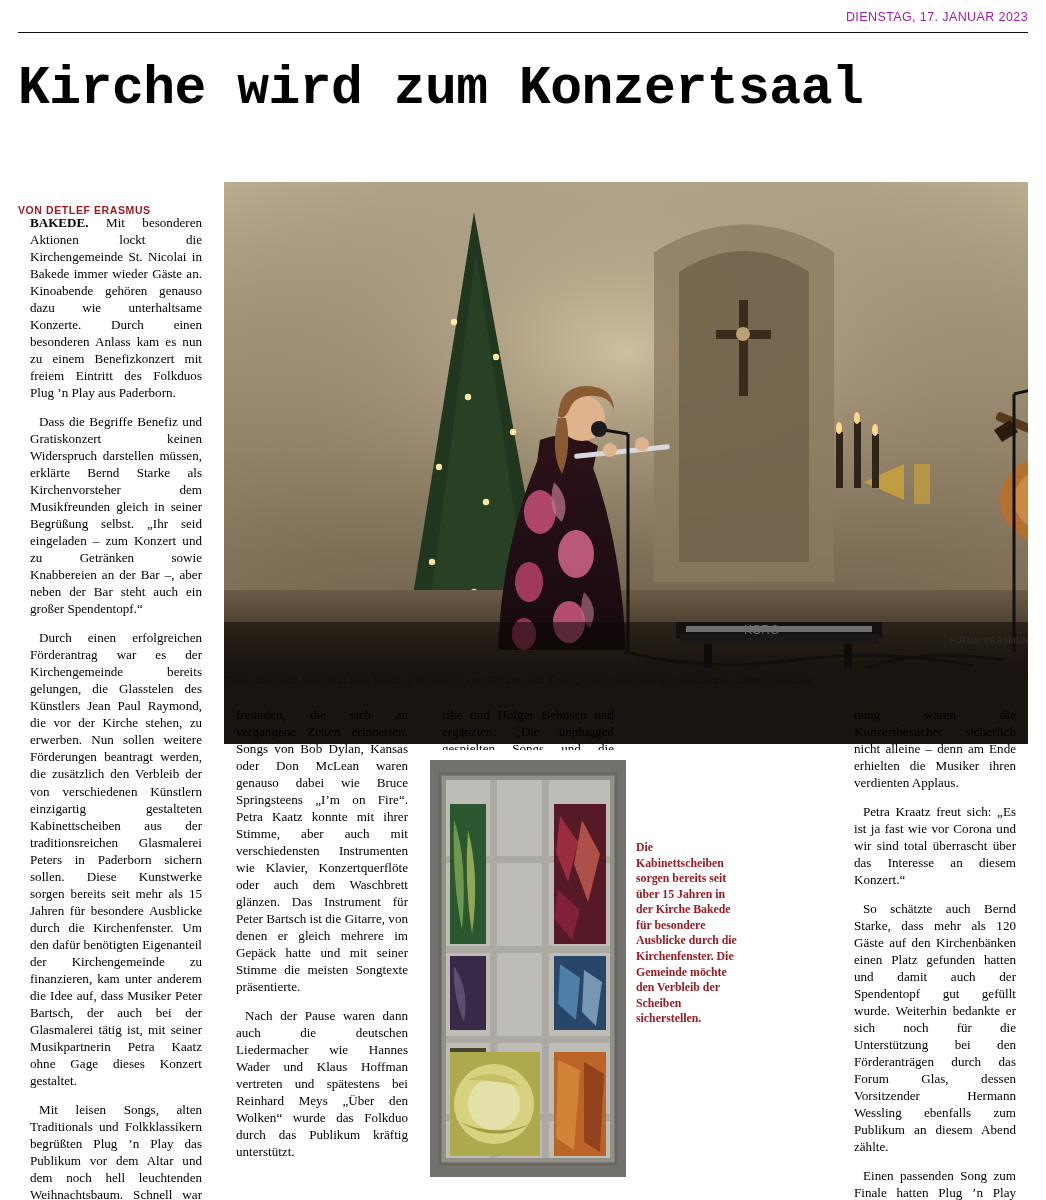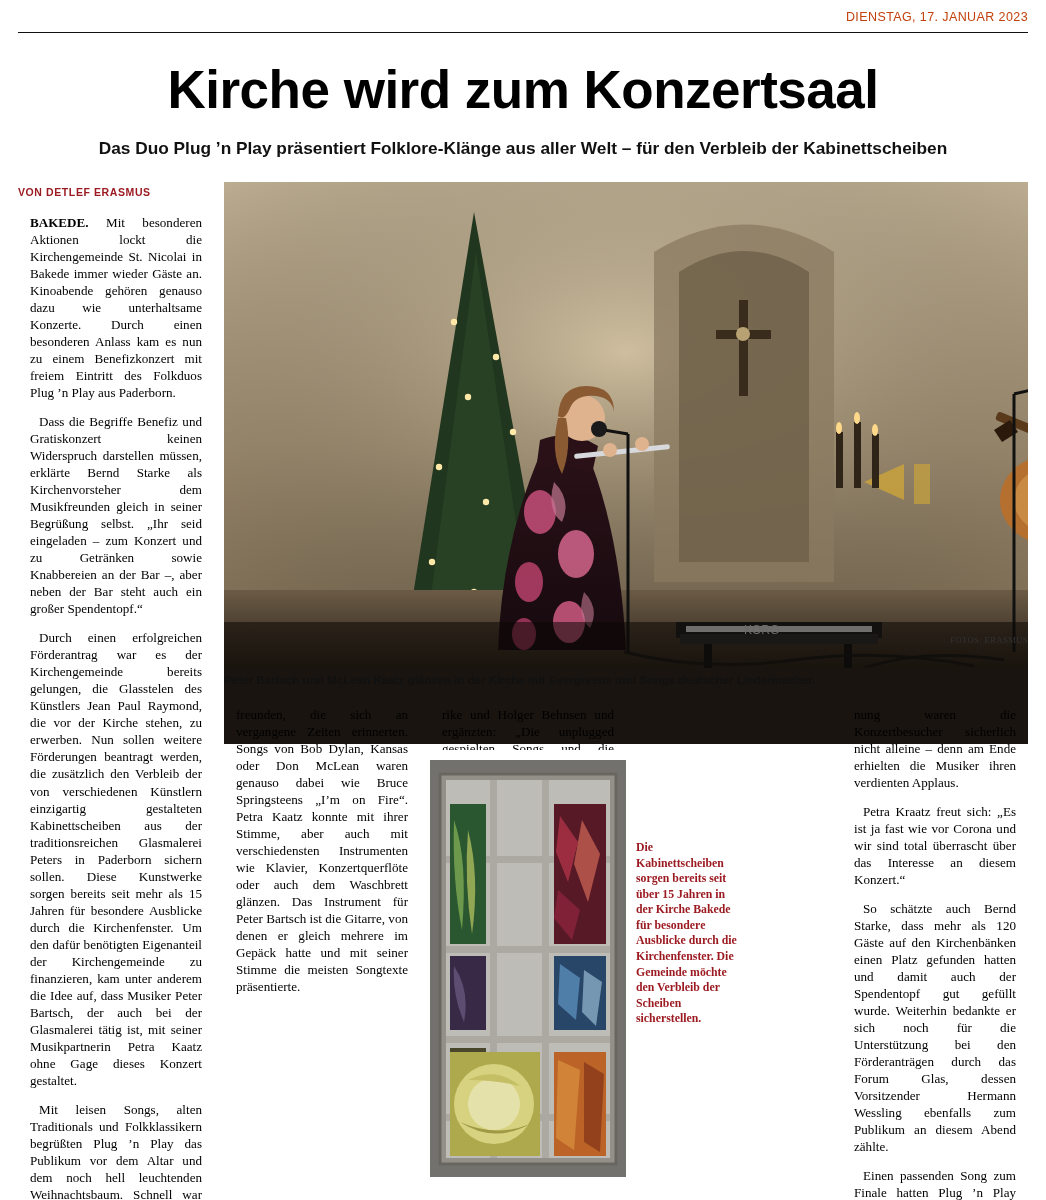--- a/index.html
+++ b/index.html
@@ -32,38 +32,38 @@
     height: 26px;
   }
   .masthead-date {
     position: absolute;
     right: 0;
     top: 0;
     font-family: "Liberation Sans", sans-serif;
     font-size: 12.5px;
     letter-spacing: 0.4px;
     font-weight: 400;
-    color: #c2410c;
+    color: #a21caf;
   }
   .masthead-rule {
     position: absolute;
     left: 0;
     right: 0;
     top: 22px;
     border-top: 1.6px solid #111;
   }
 
   
   .headline {
     position: absolute;
     top: 62px;
     left: 18px;
     right: 18px;
-    text-align: center;
-    font-family: Liberation Sans, sans-serif;
+    text-align: left;
+    font-family: Liberation Mono, monospace;
     font-weight: bold;
     font-size: 53px;
     line-height: 1.05;
     letter-spacing: -0.5px;
   }
   .subhead {
     position: absolute;
     top: 138px;
     left: 40px;
     right: 40px;
@@ -71,21 +71,21 @@
     font-family: "Liberation Sans", sans-serif;
     font-weight: bold;
     font-size: 17.3px;
     line-height: 1.25;
     color: #111;
   }
 
   
   .byline {
     position: absolute;
-    top: 186px;
+    top: 204px;
     left: 18px;
     width: 196px;
     font-family: "Liberation Sans", sans-serif;
     font-size: 10.5px;
     font-weight: bold;
     letter-spacing: 0.6px;
     color: #9c1b22;
   }
 
   
@@ -180,21 +180,20 @@
 <body>
 
 <div class="page">
 
   <div class="masthead">
     <div class="masthead-date">DIENSTAG, 17. JANUAR 2023</div>
     <div class="masthead-rule"></div>
   </div>
 
   <div class="headline">Kirche wird zum Konzertsaal</div>
-  <div class="subhead">Das Duo Plug ’n Play präsentiert Folklore-Klänge aus aller Welt – für den Verbleib der Kabinettscheiben</div>
 
   <div class="byline">VON DETLEF ERASMUS</div>
 
   <div class="photo-main">
     <svg width="804" height="486" viewBox="0 0 804 486" xmlns="http://www.w3.org/2000/svg">
       <defs>
         <linearGradient id="wallG" x1="0" y1="0" x2="0" y2="1">
           <stop offset="0%" stop-color="#c8b89a"></stop>
           <stop offset="55%" stop-color="#a18f72"></stop>
           <stop offset="100%" stop-color="#6e5f49"></stop>
@@ -361,20 +360,21 @@
 
   <div class="col col1">
     <p class="first"><span class="lead-label">BAKEDE.</span> <span>Mit besonderen Aktionen lockt die Kirchengemeinde St. Nicolai in Bakede immer wieder Gäste an. Kinoabende gehören genauso dazu wie unterhaltsame Konzerte. Durch einen besonderen Anlass kam es nun zu einem Benefizkonzert mit freiem Eintritt des Folkduos Plug ’n Play aus Paderborn.</span></p>
     <p>Dass die Begriffe Benefiz und Gratiskonzert keinen Widerspruch darstellen müssen, erklärte Bernd Starke als Kirchenvorsteher dem Musikfreunden gleich in seiner Begrüßung selbst. „Ihr seid eingeladen – zum Konzert und zu Getränken sowie Knabbereien an der Bar –, aber neben der Bar steht auch ein großer Spendentopf.“</p>
     <p>Durch einen erfolgreichen Förderantrag war es der Kirchengemeinde bereits gelungen, die Glasstelen des Künstlers Jean Paul Raymond, die vor der Kirche stehen, zu erwerben. Nun sollen weitere Förderungen beantragt werden, die zusätzlich den Verbleib der von verschiedenen Künstlern einzigartig gestalteten Kabinettscheiben aus der traditionsreichen Glasmalerei Peters in Paderborn sichern sollen. Diese Kunstwerke sorgen bereits seit mehr als 15 Jahren für besondere Ausblicke durch die Kirchenfenster. Um den dafür benötigten Eigenanteil der Kirchengemeinde zu finanzieren, kam unter anderem die Idee auf, dass Musiker Peter Bartsch, der auch bei der Glasmalerei tätig ist, mit seiner Musikpartnerin Petra Kaatz ohne Gage dieses Konzert gestaltet.</p>
     <p>Mit leisen Songs, alten Traditionals und Folkklassikern begrüßten Plug ’n Play das Publikum vor dem Altar und dem noch hell leuchtenden Weihnachtsbaum. Schnell war zu merken, wie gut ihre Musik in die Nicolaikirche passte. Beide Musiker gaben abwechselnd Informationen zu den Songs und deren Herkunft, und so fanden die Künstler schnell den Kontakt zu den Musik-</p>
   </div>
 
   <div class="col col2">
     <p class="first">freunden, die sich an vergangene Zeiten erinnerten. Songs von Bob Dylan, Kansas oder Don McLean waren genauso dabei wie Bruce Springsteens „I’m on Fire“. Petra Kaatz konnte mit ihrer Stimme, aber auch mit verschiedensten Instrumenten wie Klavier, Konzertquerflöte oder auch dem Waschbrett glänzen. Das Instrument für Peter Bartsch ist die Gitarre, von denen er gleich mehrere im Gepäck hatte und mit seiner Stimme die meisten Songtexte präsentierte.</p>
+    <p>Nach der Pause waren dann auch die deutschen Liedermacher wie Hannes Wader und Klaus Hoffman vertreten und spätestens bei Reinhard Meys „Über den Wolken“ wurde das Folkduo durch das Publikum kräftig unterstützt.</p>
   </div>
 
   <div class="col col3" style="height:56px;overflow:hidden;">
     <p class="first">rike und Holger Behnsen und ergänzten: „Die unplugged gespielten Songs und die Vielfalt der Instrumente brachten schöne musikalische Abwechslung.“ Mit dieser Mei-</p>
   </div>
 
 
   <div class="photo-windows">
     <svg width="196" height="417" viewBox="0 0 196 417" xmlns="http://www.w3.org/2000/svg">
       <rect x="0" y="0" width="196" height="417" fill="#7a7874"></rect>

